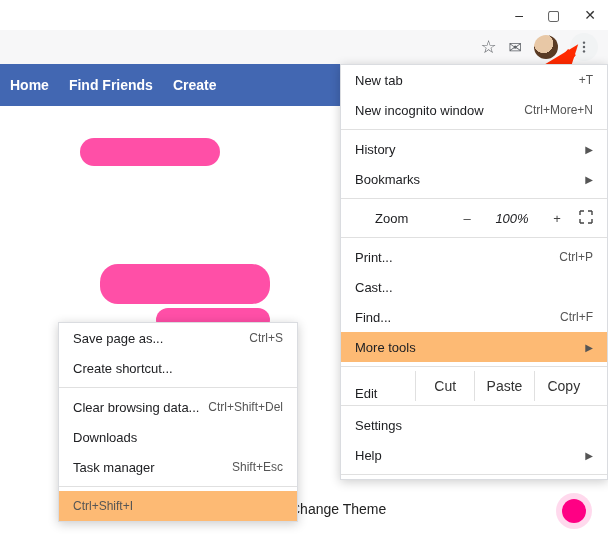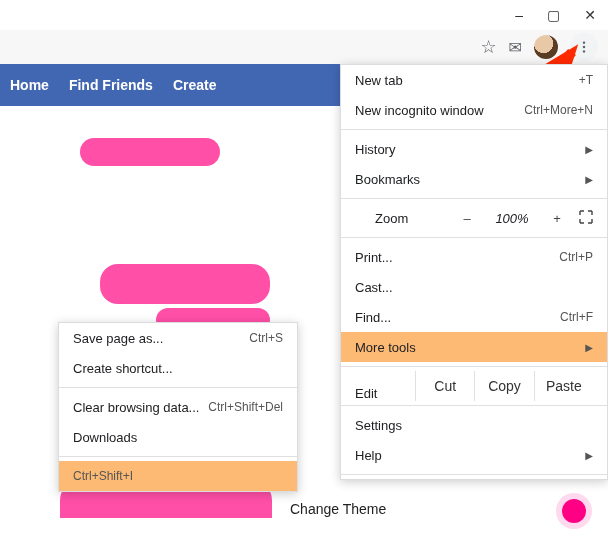--- a/index.html
+++ b/index.html
@@ -131,22 +131,22 @@
     <span class="sc">Ctrl+F</span>
   </div>
   <div class="menu-row highlight">
     <span class="label">More tools</span>
     <span class="chev">▶</span>
   </div>
   <div class="sep"></div>
   <div class="edit-row">
     <span class="label">Edit</span>
     <span class="act">Cut</span>
+    <span class="act">Paste</span>
     <span class="act">Copy</span>
-    <span class="act">Paste</span>
   </div>
   <div class="sep"></div>
   <div class="menu-row">
     <span class="label">Settings</span>
   </div>
   <div class="menu-row">
     <span class="label">Help</span>
     <span class="chev">▶</span>
   </div>
   <div class="sep"></div>
@@ -162,17 +162,21 @@
     <span class="label">Create shortcut...</span>
   </div>
   <div class="sep"></div>
   <div class="menu-row">
     <span class="label">Clear browsing data...</span>
     <span class="sc">Ctrl+Shift+Del</span>
   </div>
   <div class="menu-row">
     <span class="label">Downloads</span>
   </div>
+  <div class="menu-row">
+    <span class="label">Task manager</span>
+    <span class="sc">Shift+Esc</span>
+  </div>
   <div class="sep"></div>
   <div class="menu-row highlight">
     <span class="sc">Ctrl+Shift+I</span>
   </div>
 </div>
 
 </body></html>

